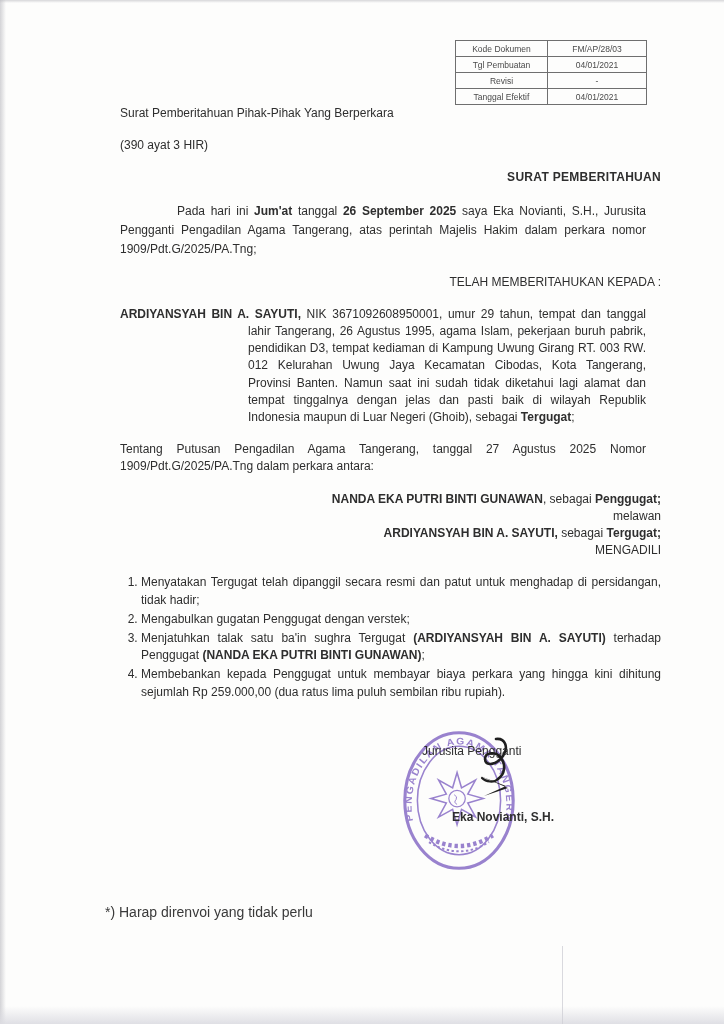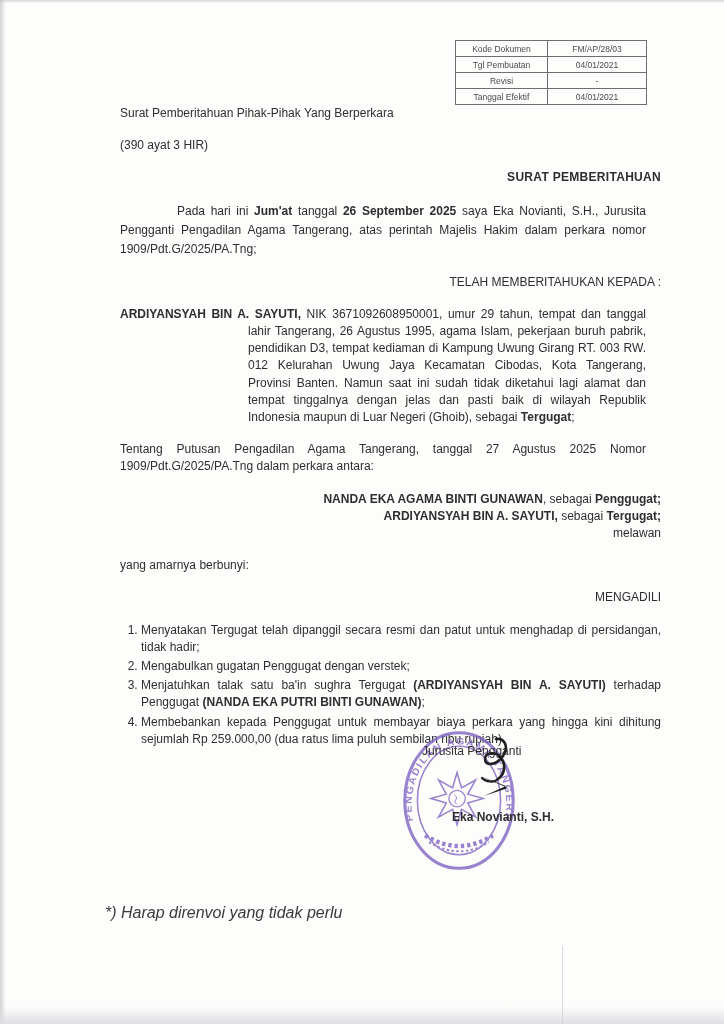--- a/index.html
+++ b/index.html
@@ -47,21 +47,21 @@
   ol.verdict li { text-align:justify; margin-top:2px; }
   .announce { margin-top:8px; text-indent:57px; }
   .closing { margin-top:4px; text-indent:57px; }
 
   
   .sig-role { position:absolute; left:422px; top:744px; font-size:12px; font-weight:normal; }
   .sig-name { position:absolute; left:452px; top:810px; font-size:12px; font-weight:bold; }
   .stamp { position:absolute; left:396px; top:726px; width:126px; height:150px; opacity:.82; }
   .sig-ink { position:absolute; left:470px; top:736px; width:56px; height:72px; }
 
-  .footnote { position:absolute; left:105px; top:904px; font-size:16px; color:#3a3a3a;font-style:italic; }
+  .footnote { position:absolute; left:105px; top:904px; font-size:14px; color:#3a3a3a; }
 </style>
 </head>
 <body>
 
 <div class="page">
 
   <div class="edge-left"></div>
   <div class="edge-top"></div>
   <div class="edge-bottom"></div>
   <div class="crease"></div>
@@ -94,25 +94,24 @@
     <div class="centered title">SURAT PEMBERITAHUAN</div>
 
     <p class="justify para-open">Pada hari ini <b>Jum'at</b> tanggal <b>26 September 2025</b> saya Eka Novianti, S.H., Jurusita Pengganti Pengadilan Agama Tangerang, atas perintah Majelis Hakim dalam perkara nomor 1909/Pdt.G/2025/PA.Tng;</p>
 
     <div class="centered notify">TELAH MEMBERITAHUKAN KEPADA :</div>
 
     <p class="justify party"><b>ARDIYANSYAH BIN A. SAYUTI,</b> NIK 3671092608950001, umur 29 tahun, tempat dan tanggal lahir Tangerang, 26 Agustus 1995, agama Islam, pekerjaan buruh pabrik, pendidikan D3, tempat kediaman di Kampung Uwung Girang RT. 003 RW. 012 Kelurahan Uwung Jaya Kecamatan Cibodas, Kota Tangerang, Provinsi Banten. Namun saat ini sudah tidak diketahui lagi alamat dan tempat tinggalnya dengan jelas dan pasti baik di wilayah Republik Indonesia maupun di Luar Negeri (Ghoib), sebagai <b>Tergugat</b>;</p>
 
     <p class="justify about">Tentang Putusan Pengadilan Agama Tangerang, tanggal 27 Agustus 2025 Nomor 1909/Pdt.G/2025/PA.Tng dalam perkara antara:</p>
 
-    <div class="centered"><b>NANDA EKA AGAMA BINTI GUNAWAN</b>, sebagai <b>Penggugat;</b></div>
+    <div class="centered"><b>NANDA EKA PUTRI BINTI GUNAWAN</b>, sebagai <b>Penggugat;</b></div>
+    <div class="centered">melawan</div>
     <div class="centered"><b>ARDIYANSYAH BIN A. SAYUTI,</b> sebagai <b>Tergugat;</b></div>
-    <div class="centered">melawan</div>
 
-    <div class="line amar">yang amarnya berbunyi:</div>
     <div class="centered">MENGADILI</div>
 
     <ol class="verdict">
       <li>Menyatakan Tergugat telah dipanggil secara resmi dan patut untuk menghadap di persidangan, tidak hadir;</li>
       <li>Mengabulkan gugatan Penggugat dengan verstek;</li>
       <li>Menjatuhkan talak satu ba'in sughra Tergugat <b>(ARDIYANSYAH BIN A. SAYUTI)</b> terhadap Penggugat <b>(NANDA EKA PUTRI BINTI GUNAWAN)</b>;</li>
       <li>Membebankan kepada Penggugat untuk membayar biaya perkara yang hingga kini dihitung sejumlah Rp 259.000,00 (dua ratus lima puluh sembilan ribu rupiah).</li>
     </ol>
 
   </div>

